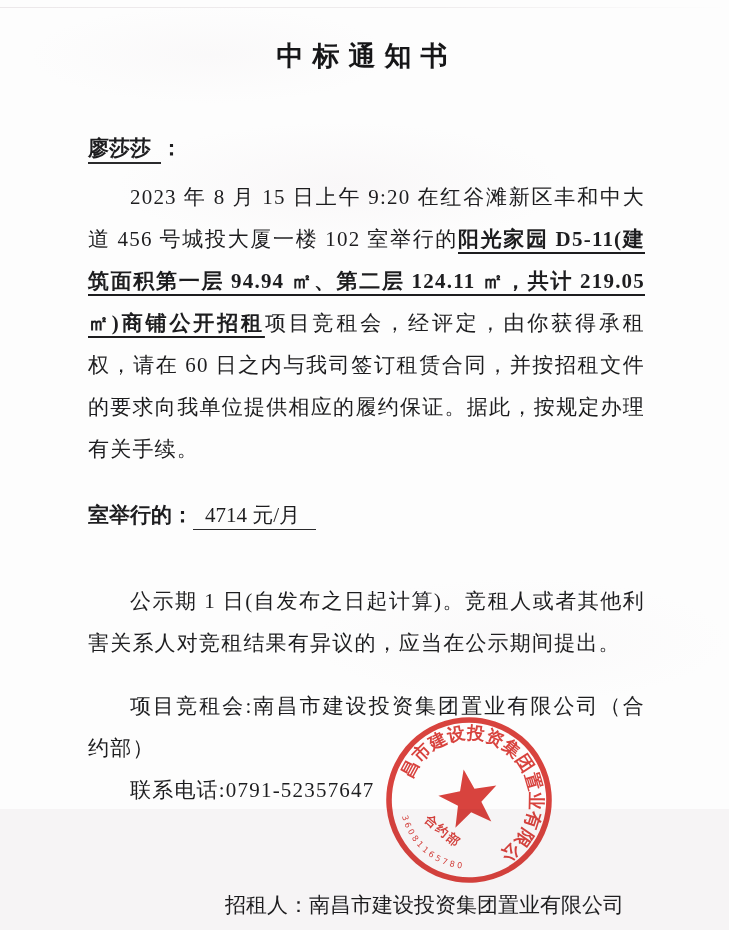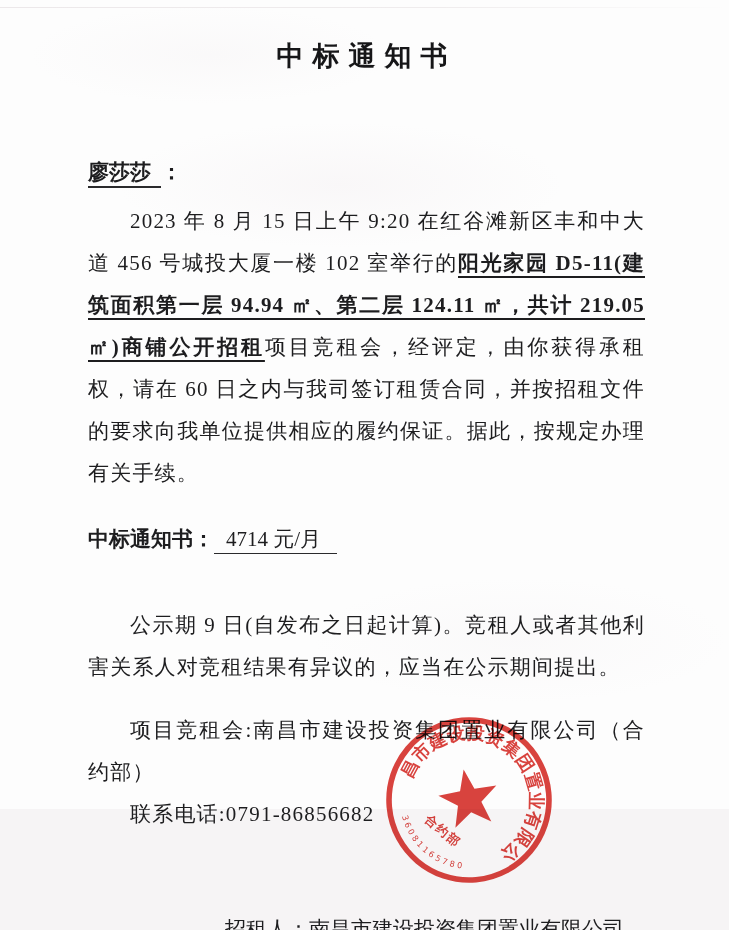--- a/index.html
+++ b/index.html
@@ -34,21 +34,21 @@
   .title{
     text-align:center;
     font-size:27px;
     font-weight:bold;
     letter-spacing:9px;
     line-height:40px;
     margin:6px 0 0 0;
     color:#161618;
   }
   .addressee{
-    margin-top:80px;
+    margin-top:56px;
     font-weight:bold;
     line-height:32px;
   }
   .addressee .name{
     border-bottom:2px solid #2a2a2c;
     padding:0 10px 2px 0;
   }
   .para{
     text-align:justify;
     letter-spacing:1.2px;
@@ -91,26 +91,26 @@
   <div class="scan-line"></div>
 
   <div class="doc">
 
     <h1 class="title">中标通知书</h1>
 
     <div class="addressee"><span class="name">廖莎莎</span><span>：</span></div>
 
     <p class="para p1"><span>2023 年 8 月 15 日上午 9:20 在红谷滩新区丰和中大道 456 号城投大厦一楼 102 室举行的</span><span class="hl">阳光家园 D5-11(建筑面积第一层 94.94 ㎡、第二层 124.11 ㎡，共计 219.05 ㎡)商铺公开招租</span><span>项目竞租会，经评定，由你获得承租权，请在 60 日之内与我司签订租赁合同，并按招租文件的要求向我单位提供相应的履约保证。据此，按规定办理有关手续。</span></p>
 
-    <div class="result-line"><span class="result-label">中标通知书：</span><span class="result-value">4714 元/月</span></div>
+    <div class="result-line"><span class="result-label">室举行的：</span><span class="result-value">4714 元/月</span></div>
 
-    <p class="para p2">公示期 9 日(自发布之日起计算)。竞租人或者其他利害关系人对竞租结果有异议的，应当在公示期间提出。</p>
+    <p class="para p2">公示期 1 日(自发布之日起计算)。竞租人或者其他利害关系人对竞租结果有异议的，应当在公示期间提出。</p>
 
     <div class="para indent-line">项目竞租会:南昌市建设投资集团置业有限公司（合约部）</div>
-    <div class="para indent-line">联系电话:0791-86856682</div>
+    <div class="para indent-line">联系电话:0791-52357647</div>
 
     <div class="sign-block">
       <div class="sign-lessor">招租人：南昌市建设投资集团置业有限公司</div>
 
     </div>
 
   </div>
 
   <div class="stamp">
     <svg viewBox="0 0 200 200" xmlns="http://www.w3.org/2000/svg">

